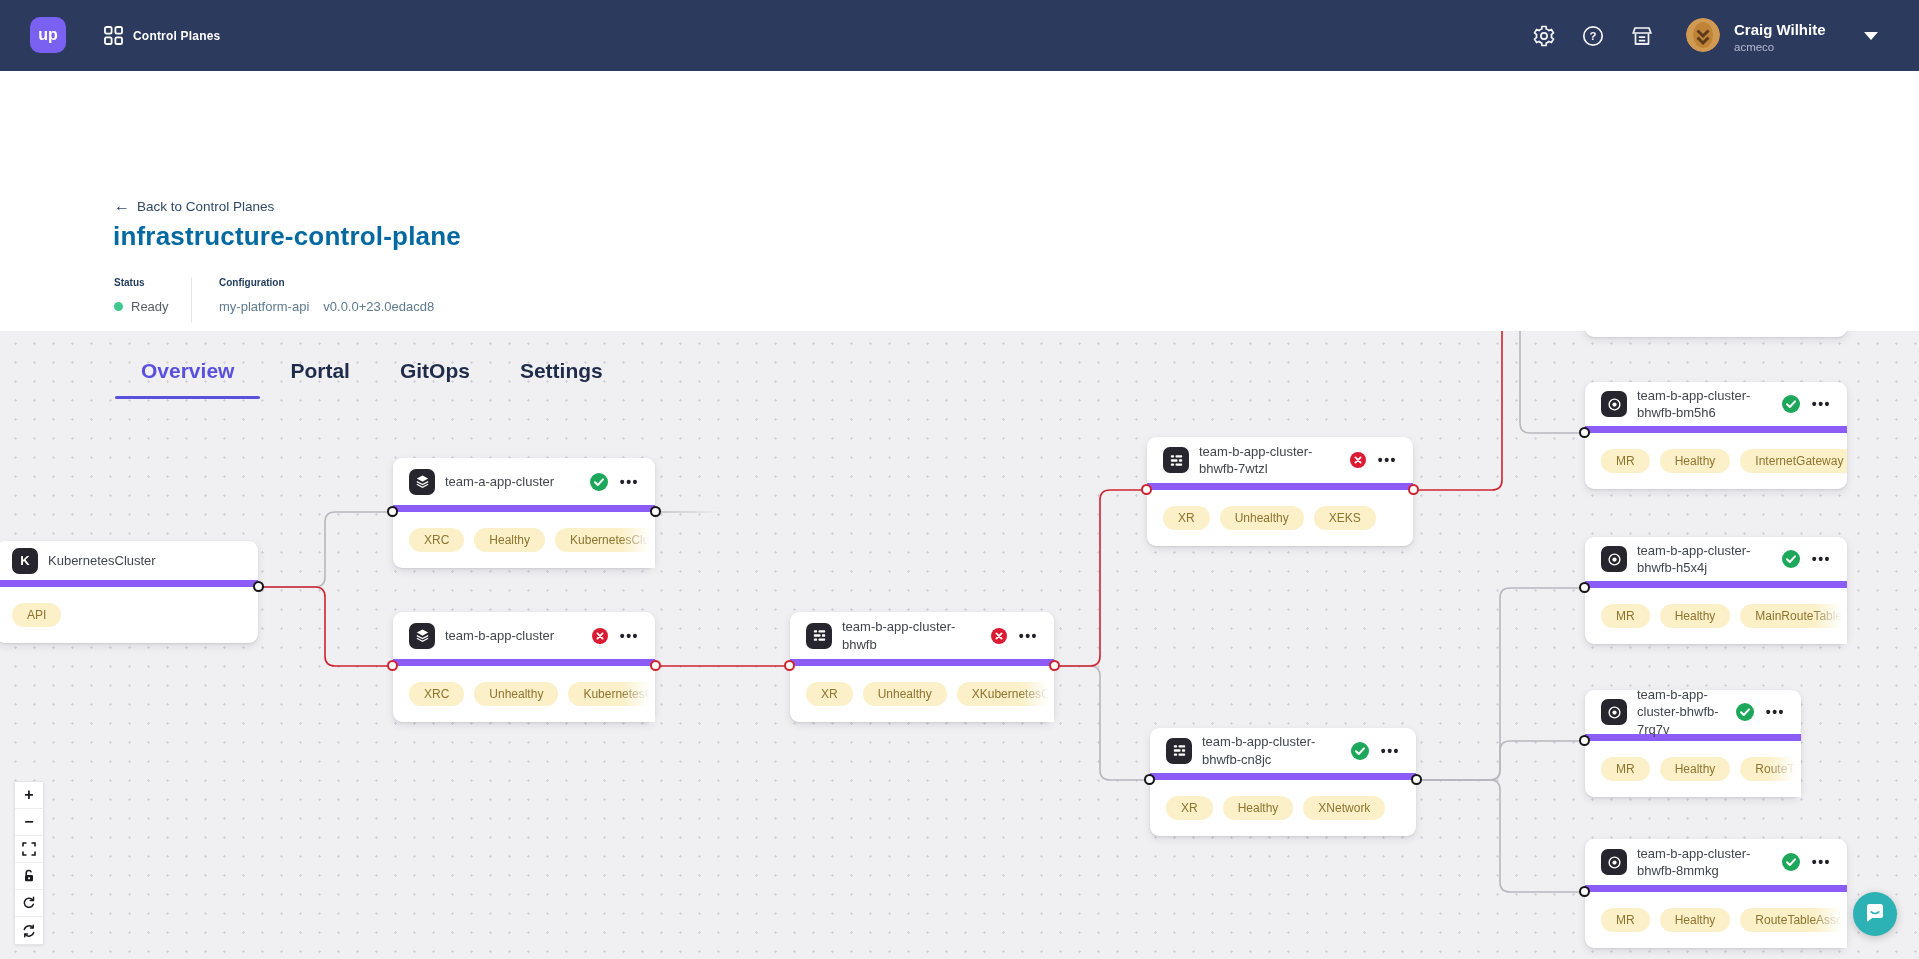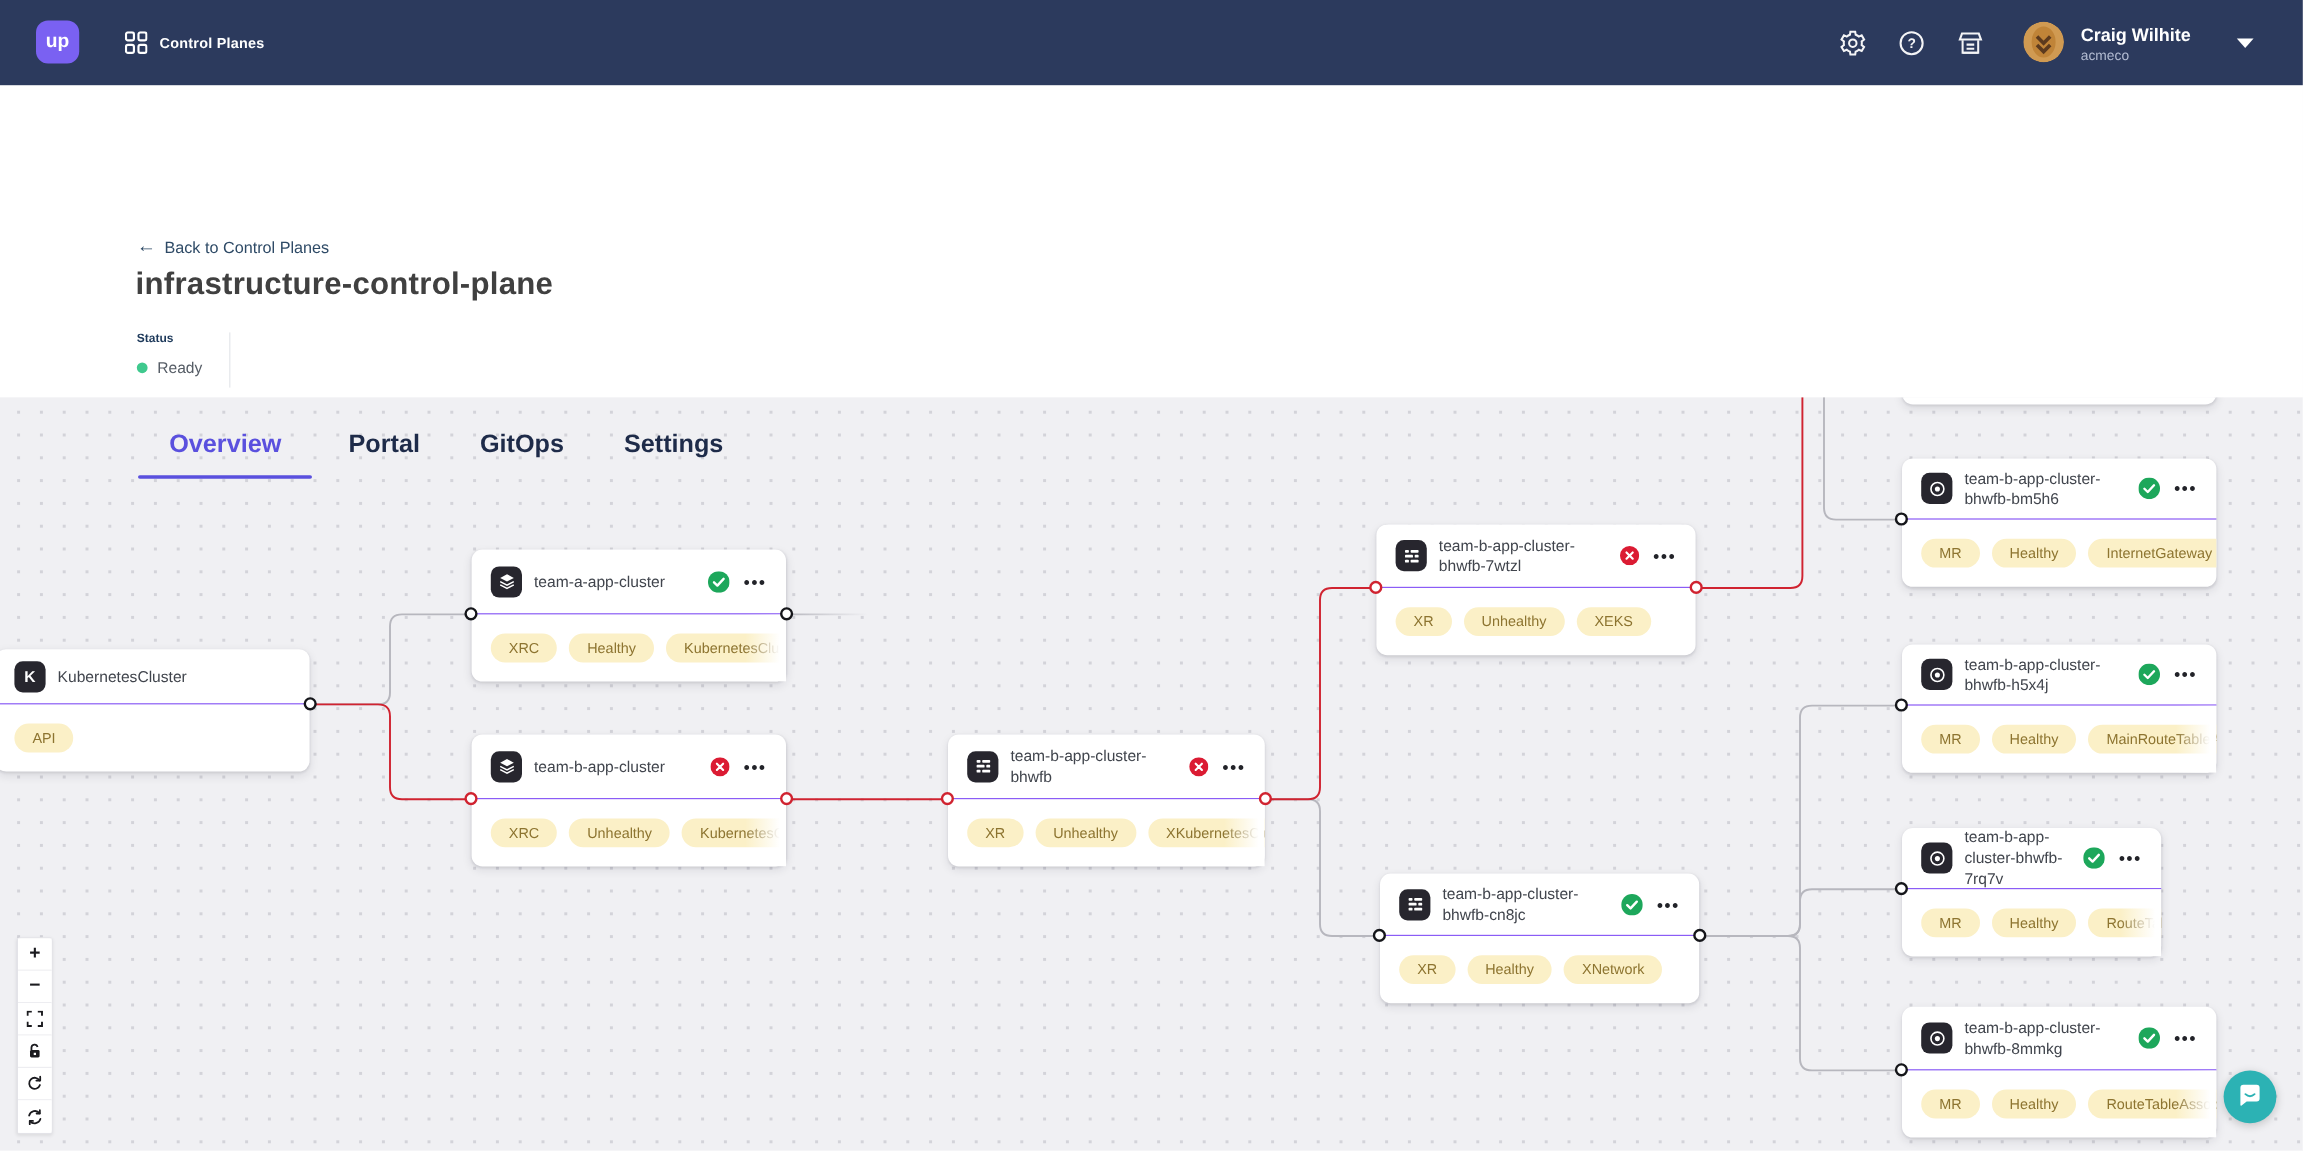--- a/index.html
+++ b/index.html
@@ -19,21 +19,21 @@
   .nav-user-name{position:absolute;left:1734px;top:21px;color:#fff;font-size:15px;font-weight:bold;}
   .nav-user-org{position:absolute;left:1734px;top:41px;color:#b3bcd2;font-size:11.5px;}
   .nav-caret{position:absolute;left:1864px;top:32px;width:0;height:0;border-left:7px solid transparent;
              border-right:7px solid transparent;border-top:8px solid #fff;cursor:pointer;}
 
   
   .page-header{position:absolute;left:0;top:71px;width:100%;height:260px;background:#fff;z-index:40;}
   .back-link{position:absolute;left:114px;top:127px;font-size:13.5px;color:#2e4a66;cursor:pointer;
              display:flex;align-items:center;gap:7px;}
   .back-arrow{font-size:16px;line-height:1;}
-  .page-title{position:absolute;left:113px;top:150px;font-size:26px;font-weight:bold;color:#404040;letter-spacing:.2px;}
+  .page-title{position:absolute;left:113px;top:150px;font-size:26px;font-weight:bold;color:#0369a1;letter-spacing:.2px;}
   .meta-label{font-size:10px;font-weight:bold;color:#1e3a5b;}
   .status-block{position:absolute;left:114px;top:206px;}
   .status-row{margin-top:11px;display:flex;align-items:center;gap:8px;font-size:13px;color:#565d66;}
   .status-dot{width:9px;height:9px;border-radius:50%;background:#3fc98e;}
   .meta-divider{position:absolute;left:191px;top:206px;width:1px;height:46px;background:#e4e6ea;}
   .config-block{position:absolute;left:219px;top:206px;}
   .config-row{margin-top:11px;display:flex;gap:14px;font-size:13px;color:#5e7a8e;}
 
   .tabs{position:absolute;left:115px;top:288px;display:flex;align-items:flex-end;}
   .tab{position:relative;font-size:21px;font-weight:bold;color:#1e2b49;cursor:pointer;
@@ -48,21 +48,21 @@
           background-size:19px 19px;background-position:6px 3px;}
   .canvas-inner{position:absolute;left:0;top:-331px;width:1919px;height:959px;}
   #edges{position:absolute;left:0;top:0;width:1919px;height:959px;}
   .edge{fill:none;stroke-width:1.6px;}
   .edge.red{stroke:#d02330;}
   .edge.gray{stroke:#b7b7be;}
   .edge.fade{stroke:url(#fadeGrad);}
 
   .node{position:absolute;background:#fff;border-radius:9px;
         box-shadow:0 1px 2px rgba(25,28,50,.10),0 3px 8px rgba(25,28,50,.10);cursor:pointer;}
-  .node-head{display:flex;align-items:center;gap:10px;padding:0 14px 0 16px;border-bottom:1px solid #8b5cf6;box-sizing:border-box;}
+  .node-head{display:flex;align-items:center;gap:10px;padding:0 14px 0 16px;border-bottom:7px solid #8b5cf6;box-sizing:border-box;}
   .node-icon{flex:0 0 26px;width:26px;height:26px;border-radius:7px;background:#27262e;
              display:flex;align-items:center;justify-content:center;color:#fff;font-size:13px;font-weight:bold;}
   .node-icon svg{width:17px;height:17px;}
   .node-label{flex:1;min-width:0;font-size:13px;line-height:1.32;color:#41454d;overflow-wrap:anywhere;}
   .node-status{flex:0 0 auto;display:flex;align-items:center;}
   .node-status svg{display:block;}
   .node-menu{flex:0 0 auto;border:none;background:none;padding:0 2px;color:#222329;font-size:14px;font-weight:bold;
              letter-spacing:1.5px;cursor:pointer;line-height:1;}
   .node-badges{position:relative;display:flex;align-items:center;gap:10px;height:56px;padding:0 16px;
                overflow:hidden;box-sizing:border-box;}
@@ -141,20 +141,27 @@
   <div class="page-title">infrastructure-control-plane</div>
 
   <div class="status-block">
     <div class="meta-label">Status</div>
     <div class="status-row">
       <span class="status-dot"></span>
       <span>Ready</span>
     </div>
   </div>
   <div class="meta-divider"></div>
+  <div class="config-block">
+    <div class="meta-label">Configuration</div>
+    <div class="config-row">
+      <span>my-platform-api</span>
+      <span>v0.0.0+23.0edacd8</span>
+    </div>
+  </div>
 
   <div class="tabs">
     <div class="tab active">Overview</div>
     <div class="tab">Portal</div>
     <div class="tab">GitOps</div>
     <div class="tab">Settings</div>
   </div>
 </div>
 
 <div class="canvas">

